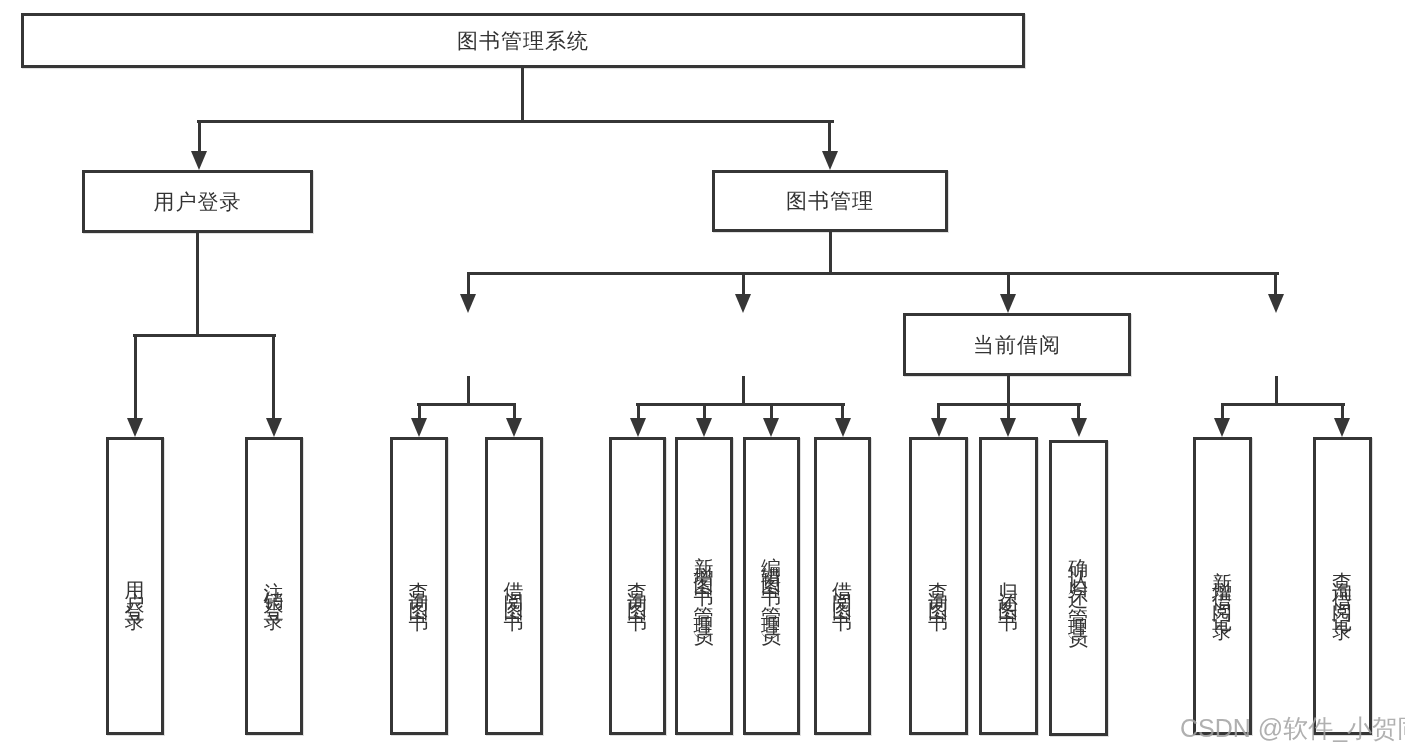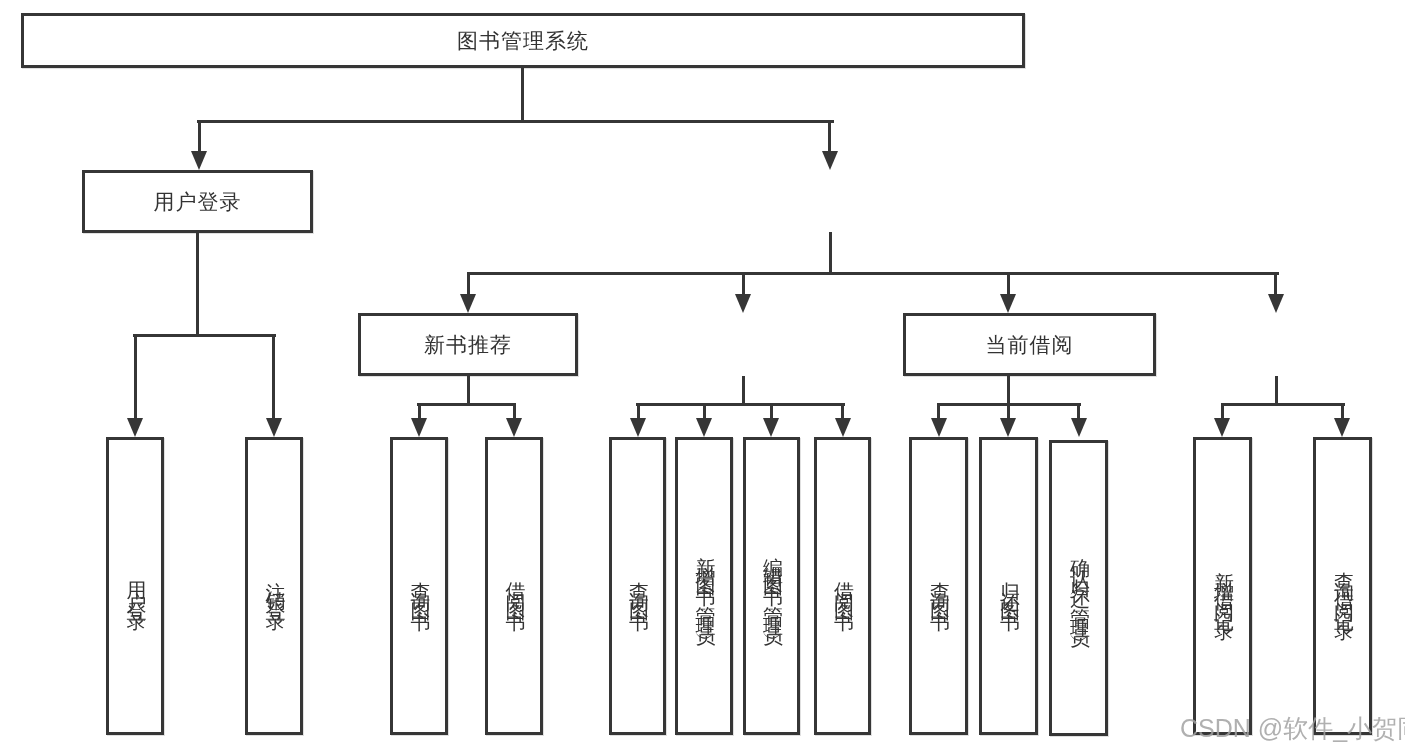--- a/index.html
+++ b/index.html
@@ -16,21 +16,20 @@
     font-family:"Liberation Sans","DejaVu Sans",sans-serif;
     overflow:hidden;
   }
   .box{
     position:absolute;
     background:#ffffff;
     border:3px solid var(--line);
     box-sizing:border-box;
     display:flex;align-items:center;justify-content:center;
     box-shadow:1px 1px 0 rgba(0,0,0,0.12);
-    font-family:Liberation Mono, monospace;
   }
   .hlabel{
     color:var(--text);
     font-size:21px;
     letter-spacing:1px;
     white-space:nowrap;
   }
   .vlabel{
     color:var(--text);
     font-size:20px;
@@ -69,43 +68,43 @@
   <div class="line" style="left:521px;top:68px;width:3px;height:55px;"></div>
   <div class="line" style="left:197px;top:120px;width:637px;height:3px;"></div>
   <div class="line" style="left:198px;top:120px;width:3px;height:33px;"></div>
   <div class="arrowhead" style="left:191px;top:151px;"></div>
   <div class="line" style="left:828px;top:120px;width:3px;height:33px;"></div>
   <div class="arrowhead" style="left:822px;top:151px;"></div>
 
   <div class="box" style="left:82px;top:170px;width:231px;height:63px;">
     <span class="hlabel">用户登录</span>
   </div>
+  <div class="box" style="left:712px;top:170px;width:236px;height:62px;">
+    <span class="hlabel">图书管理</span>
+  </div>
 
   <div class="line" style="left:196px;top:233px;width:3px;height:104px;"></div>
   <div class="line" style="left:133px;top:334px;width:143px;height:3px;"></div>
   <div class="line" style="left:134px;top:334px;width:3px;height:85px;"></div>
   <div class="arrowhead" style="left:127px;top:418px;"></div>
   <div class="line" style="left:272px;top:334px;width:3px;height:85px;"></div>
   <div class="arrowhead" style="left:266px;top:418px;"></div>
 
   <div class="line" style="left:829px;top:232px;width:3px;height:42px;"></div>
   <div class="line" style="left:467px;top:272px;width:812px;height:3px;"></div>
   <div class="line" style="left:467px;top:272px;width:3px;height:24px;"></div>
   <div class="arrowhead" style="left:460px;top:294px;"></div>
   <div class="line" style="left:742px;top:272px;width:3px;height:24px;"></div>
   <div class="arrowhead" style="left:735px;top:294px;"></div>
   <div class="line" style="left:1007px;top:272px;width:3px;height:24px;"></div>
   <div class="arrowhead" style="left:1000px;top:294px;"></div>
   <div class="line" style="left:1274px;top:272px;width:3px;height:24px;"></div>
   <div class="arrowhead" style="left:1268px;top:294px;"></div>
 
-  <div class="box" style="left:358px;top:313px;width:220px;height:63px;">
-    <span class="hlabel">新书推荐</span>
-  </div>
-  <div class="box" style="left:903px;top:313px;width:253px;height:63px;">
+  <div class="box" style="left:903px;top:313px;width:228px;height:63px;">
     <span class="hlabel">当前借阅</span>
   </div>
 
   <div class="line" style="left:467px;top:376px;width:3px;height:29px;"></div>
   <div class="line" style="left:417px;top:403px;width:99px;height:3px;"></div>
   <div class="line" style="left:418px;top:403px;width:3px;height:16px;"></div>
   <div class="arrowhead" style="left:411px;top:418px;"></div>
   <div class="line" style="left:513px;top:403px;width:3px;height:16px;"></div>
   <div class="arrowhead" style="left:506px;top:418px;"></div>
 

